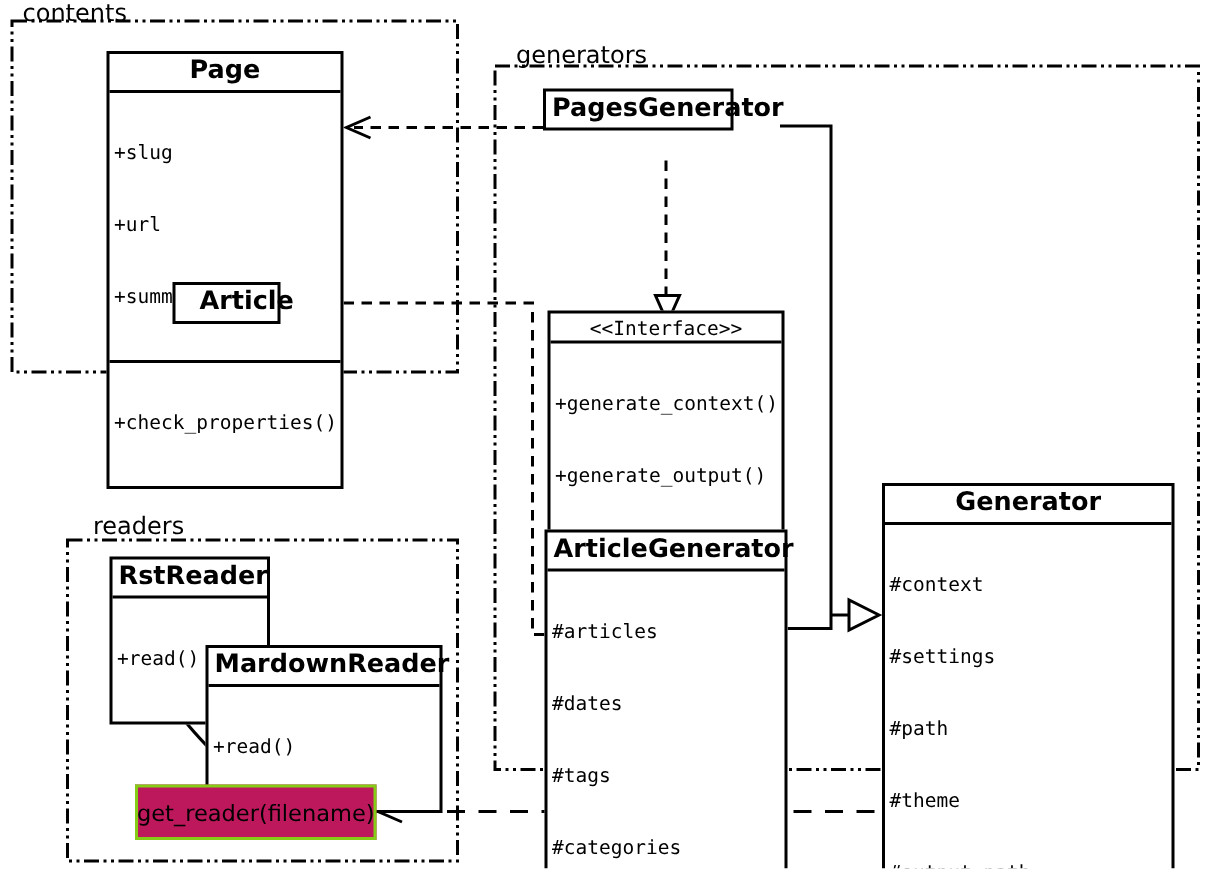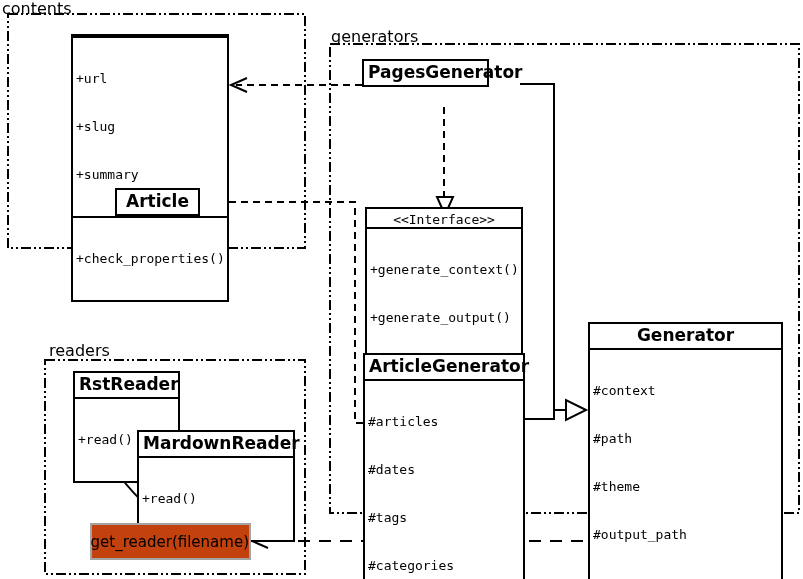--- a/index.html
+++ b/index.html
@@ -3,41 +3,41 @@
 <meta charset="utf-8">
 <style>
   html,body{margin:0;padding:0;background:#ffffff;}
   #stage{
     position:relative;width:803px;height:579px;background:#ffffff;
     font-family:"DejaVu Sans", sans-serif;color:#000;overflow:hidden;
   }
   #wires{position:absolute;left:0;top:0;z-index:1;}
   .pkg-label{
     position:absolute;z-index:3;font:16px "DejaVu Sans", sans-serif;color:#000;
-    line-height:16px;white-space:nowrap;
+    line-height:16px;white-space:nowrap;margin-left:13px;
   }
   .uml-class{
     position:absolute;z-index:2;box-sizing:border-box;background:#ffffff;
     border:2px solid #000;
   }
   .uml-title{
     font:bold 17px "DejaVu Sans", sans-serif;text-align:center;
     padding:1px 4px 2px;line-height:21px;white-space:nowrap;
   }
   .uml-stereotype{
     font:13px "DejaVu Sans Mono", monospace;text-align:center;
     padding-top:3px;line-height:15px;white-space:nowrap;
   }
   .uml-section{
     border-top:2px solid #000;padding:1px 3px;
     font:13px "DejaVu Sans Mono", monospace;line-height:16px;white-space:pre;
   }
   .plain-box{
-    position:absolute;z-index:2;box-sizing:border-box;background:#c2410c;
-    border:2px solid #a3a3a3;display:flex;align-items:center;justify-content:flex-end;
+    position:absolute;z-index:2;box-sizing:border-box;background:#be185d;
+    border:2px solid #84cc16;display:flex;align-items:center;justify-content:center;
     font:15px "DejaVu Sans", sans-serif;white-space:nowrap;
   }
 </style>
 </head>
 <body>
 
 <div id="stage">
 
   <svg id="wires" width="803" height="579" viewBox="0 0 803 579">
 
@@ -73,31 +73,32 @@
 
     <path d="M177,522 C204,511 220,502 221,486" fill="none" stroke="#000" stroke-width="2"></path>
     <polyline points="211,495 220,480 229,493" fill="none" stroke="#000" stroke-width="2"></polyline>
   </svg>
 
   <div class="pkg-label" style="left:2px;top:1px;">contents</div>
   <div class="pkg-label" style="left:331px;top:29px;">generators</div>
   <div class="pkg-label" style="left:49px;top:343px;">readers</div>
 
   <div class="uml-class" style="left:71px;top:34px;width:158px;">
+    <div class="uml-title">Page</div>
     <div class="uml-section">
+      <div>+slug</div>
       <div>+url</div>
-      <div>+slug</div>
       <div>+summary</div>
     </div>
     <div class="uml-section">
       <div>+check_properties()</div>
     </div>
   </div>
 
-  <div class="uml-class" style="left:115px;top:188px;width:85px;">
+  <div class="uml-class" style="left:115px;top:188px;width:72px;padding-left:12px;">
     <div class="uml-title">Article</div>
   </div>
 
   <div class="uml-class" style="left:362px;top:59px;width:127px;">
     <div class="uml-title">PagesGenerator</div>
   </div>
 
   <div class="uml-class" style="left:365px;top:207px;width:158px;">
     <div class="uml-stereotype">&lt;&lt;Interface&gt;&gt;</div>
     <div class="uml-section">
@@ -114,20 +115,21 @@
       <div>#tags</div>
       <div>#categories</div>
     </div>
 
   </div>
 
   <div class="uml-class" style="left:588px;top:322px;width:195px;">
     <div class="uml-title">Generator</div>
     <div class="uml-section">
       <div>#context</div>
+      <div>#settings</div>
       <div>#path</div>
       <div>#theme</div>
       <div>#output_path</div>
       
     </div>
 
   </div>
 
   <div class="uml-class" style="left:73px;top:371px;width:107px;">
     <div class="uml-title">RstReader</div>

